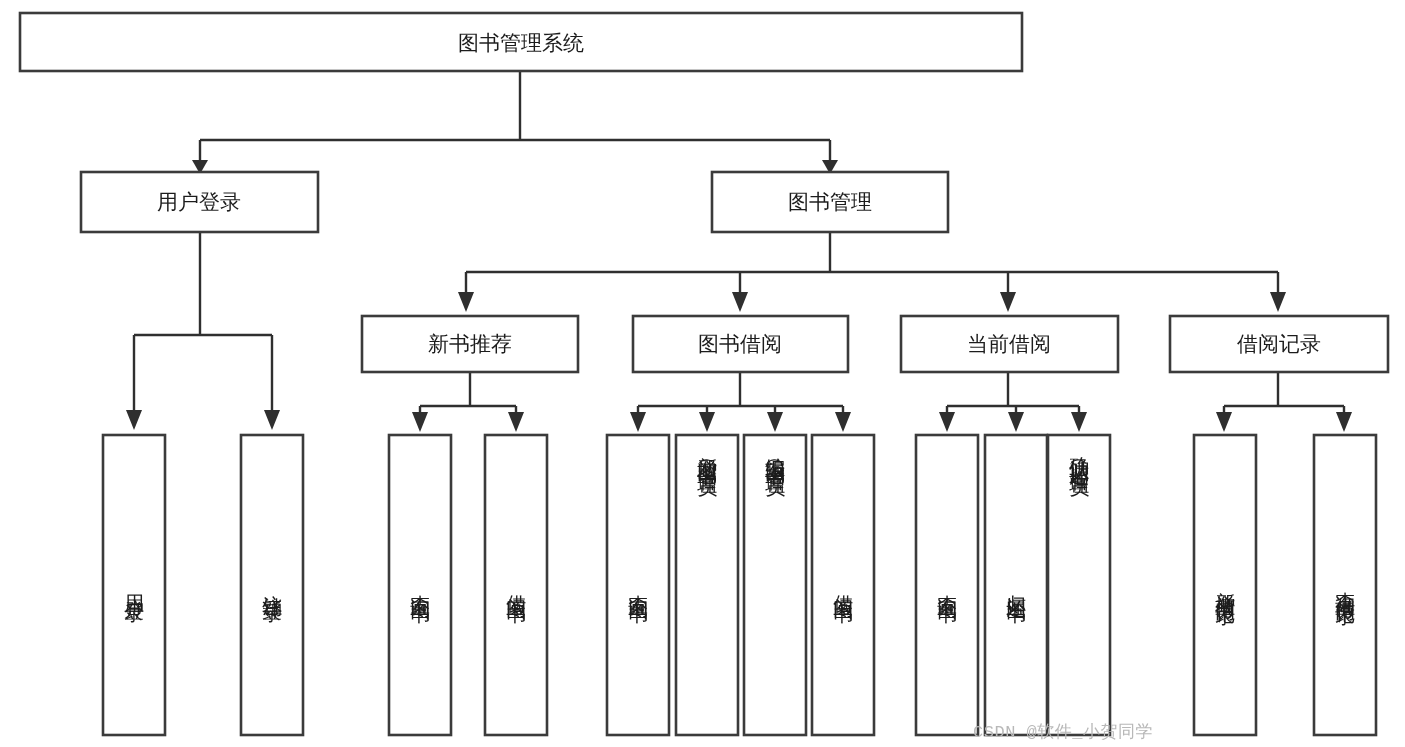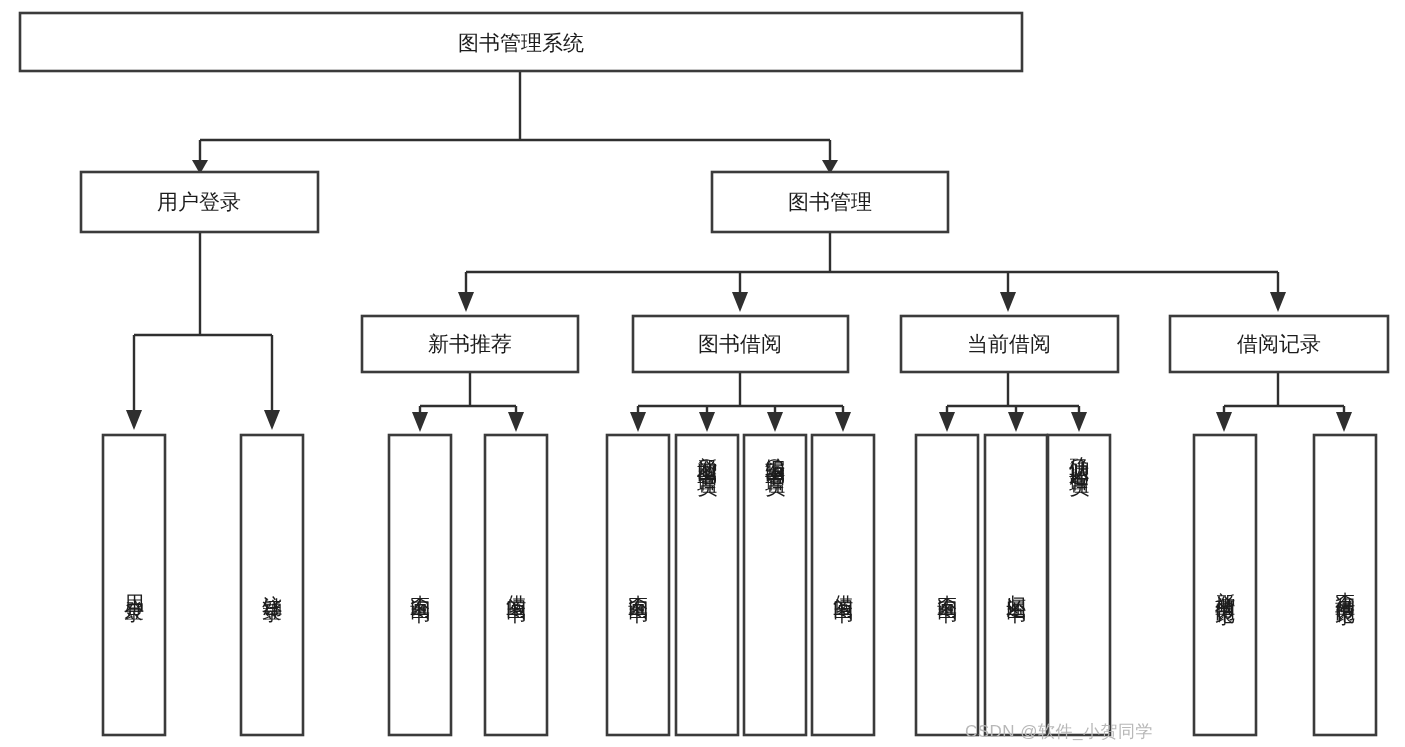--- a/index.html
+++ b/index.html
@@ -62,21 +62,21 @@
     stroke-width: 2.4;
     fill: none;
   }
   .arrow-head {
     fill: #2f2f2f;
   }
   .watermark {
     position: absolute;
     right: 8px;
     bottom: 4px;
-    font-family: Liberation Sans, sans-serif;
+    font-family: Liberation Mono, monospace;
     font-size: 17px;
     color: #b8b8b8;
     letter-spacing: 0.5px;
     white-space: nowrap;
   }
 </style>
 </head>
 <body>
 
 <div id="diagram-root">

